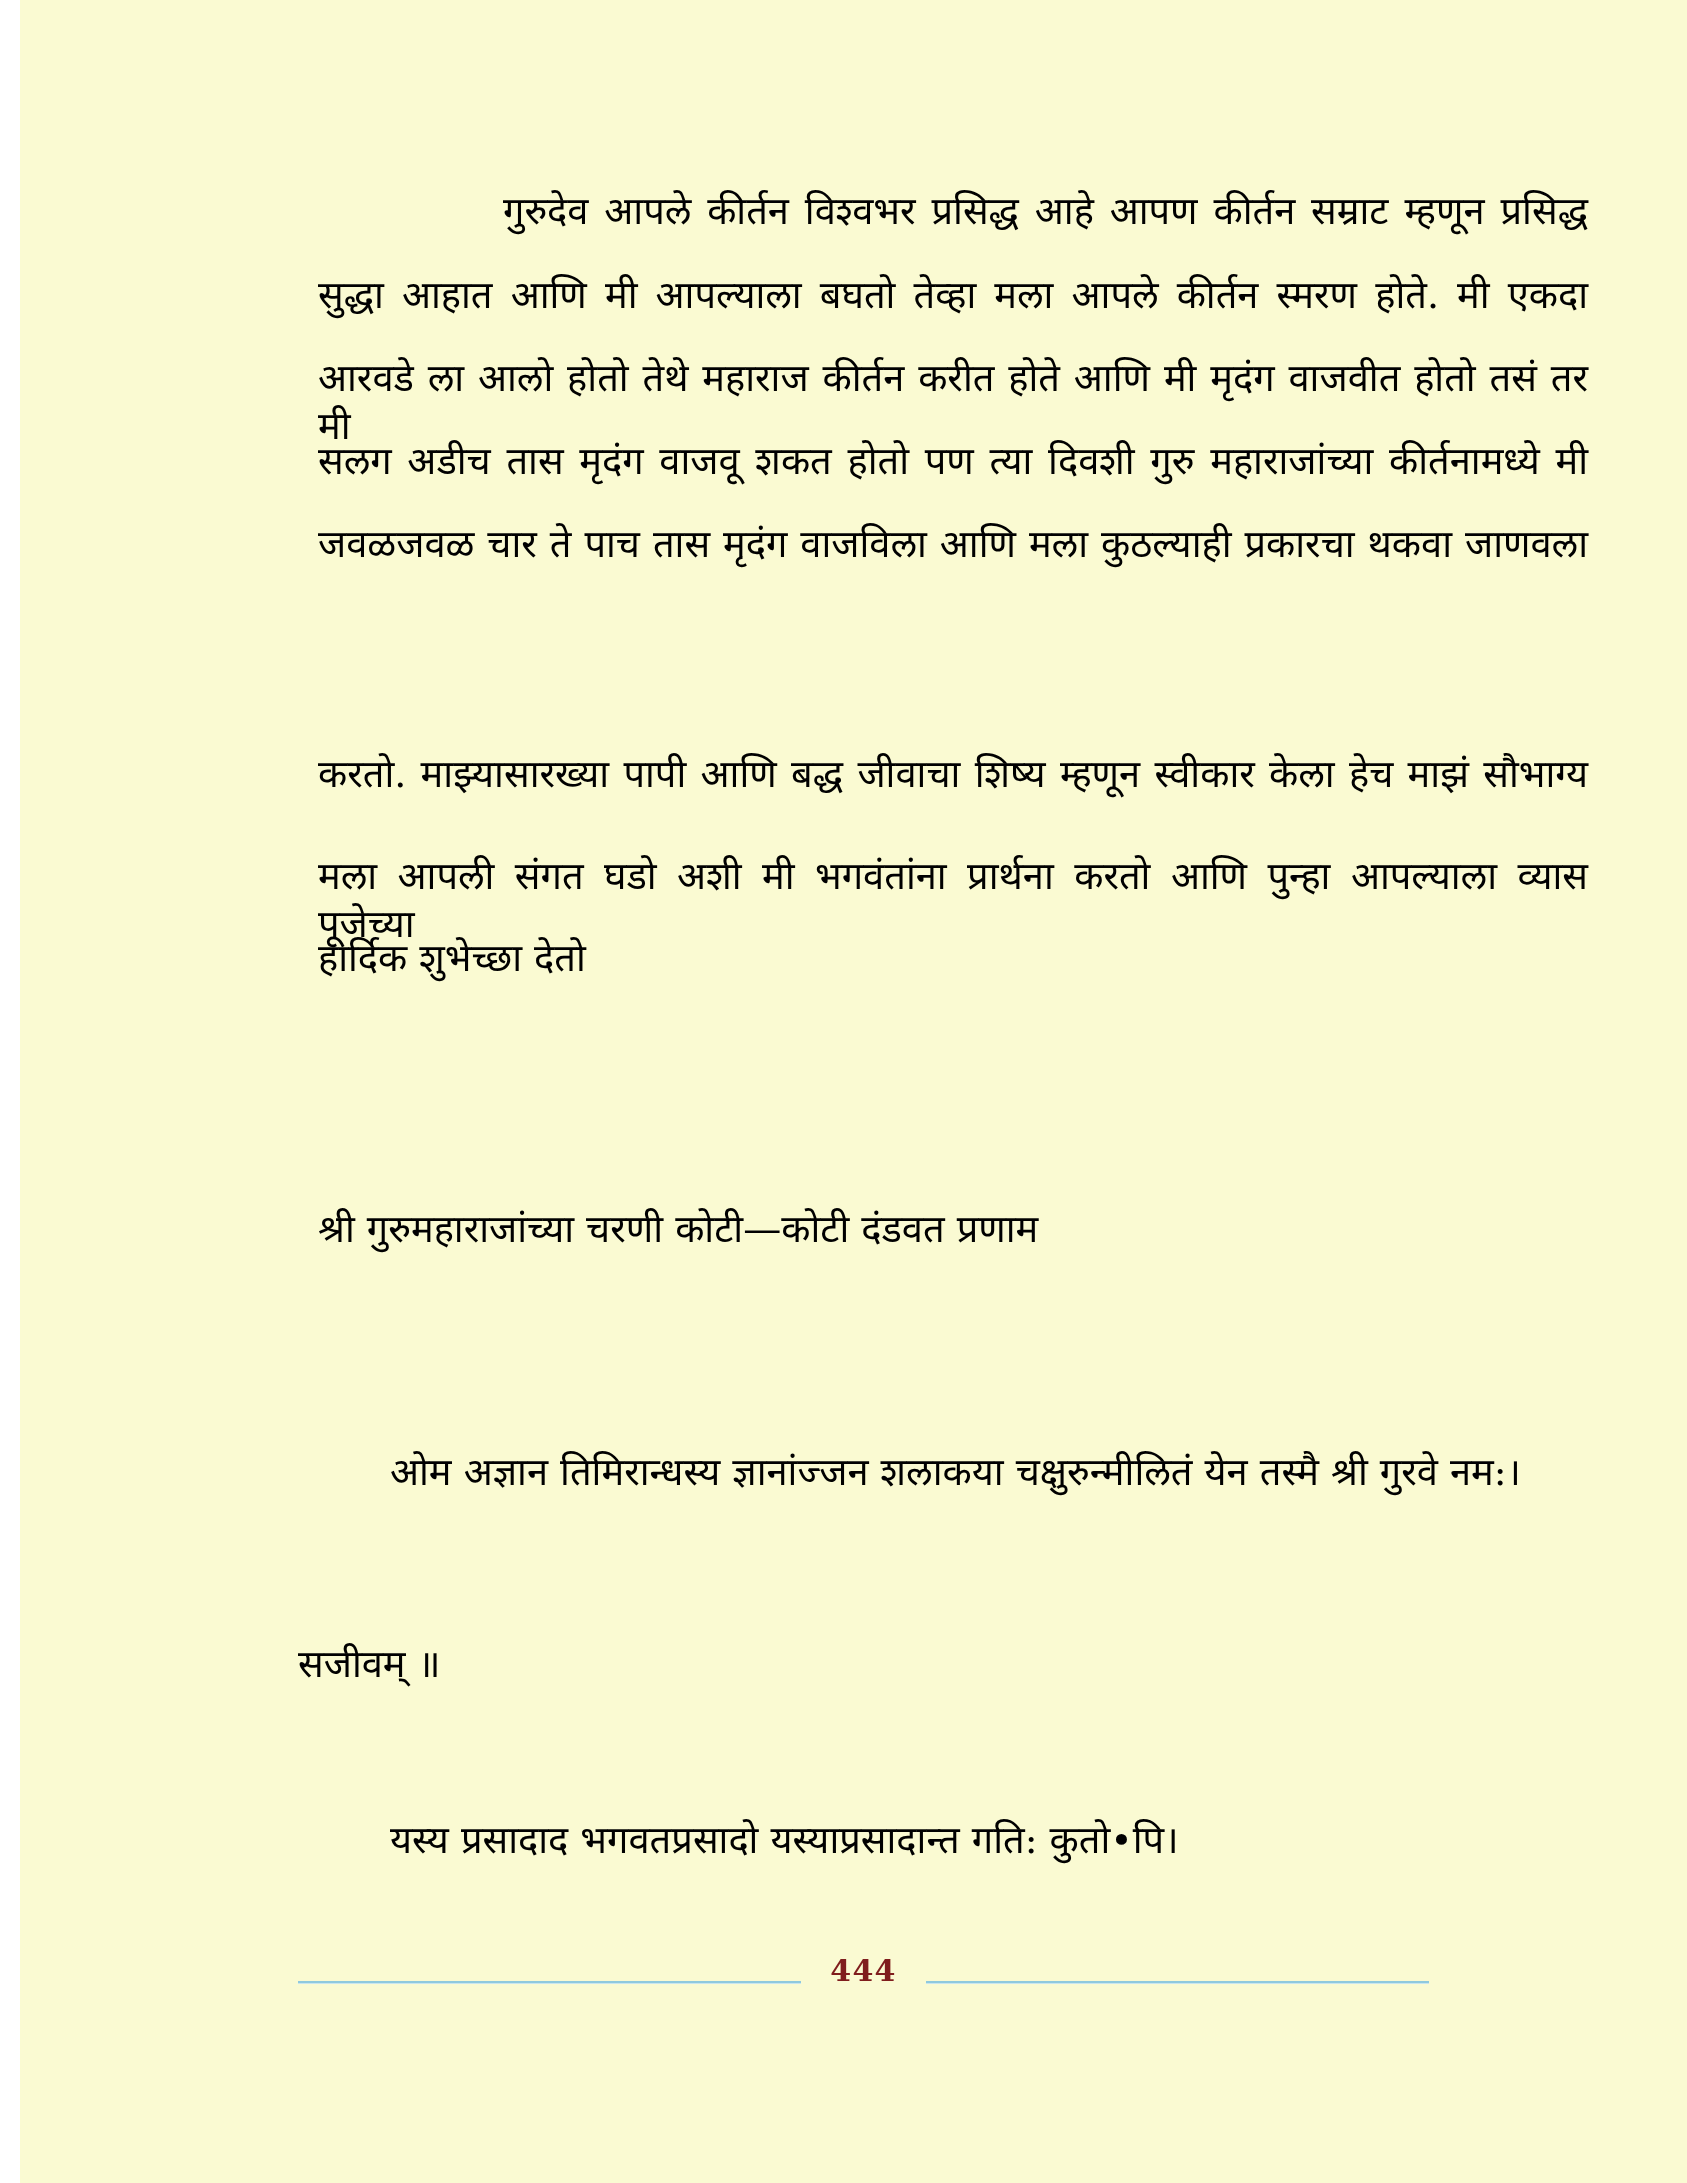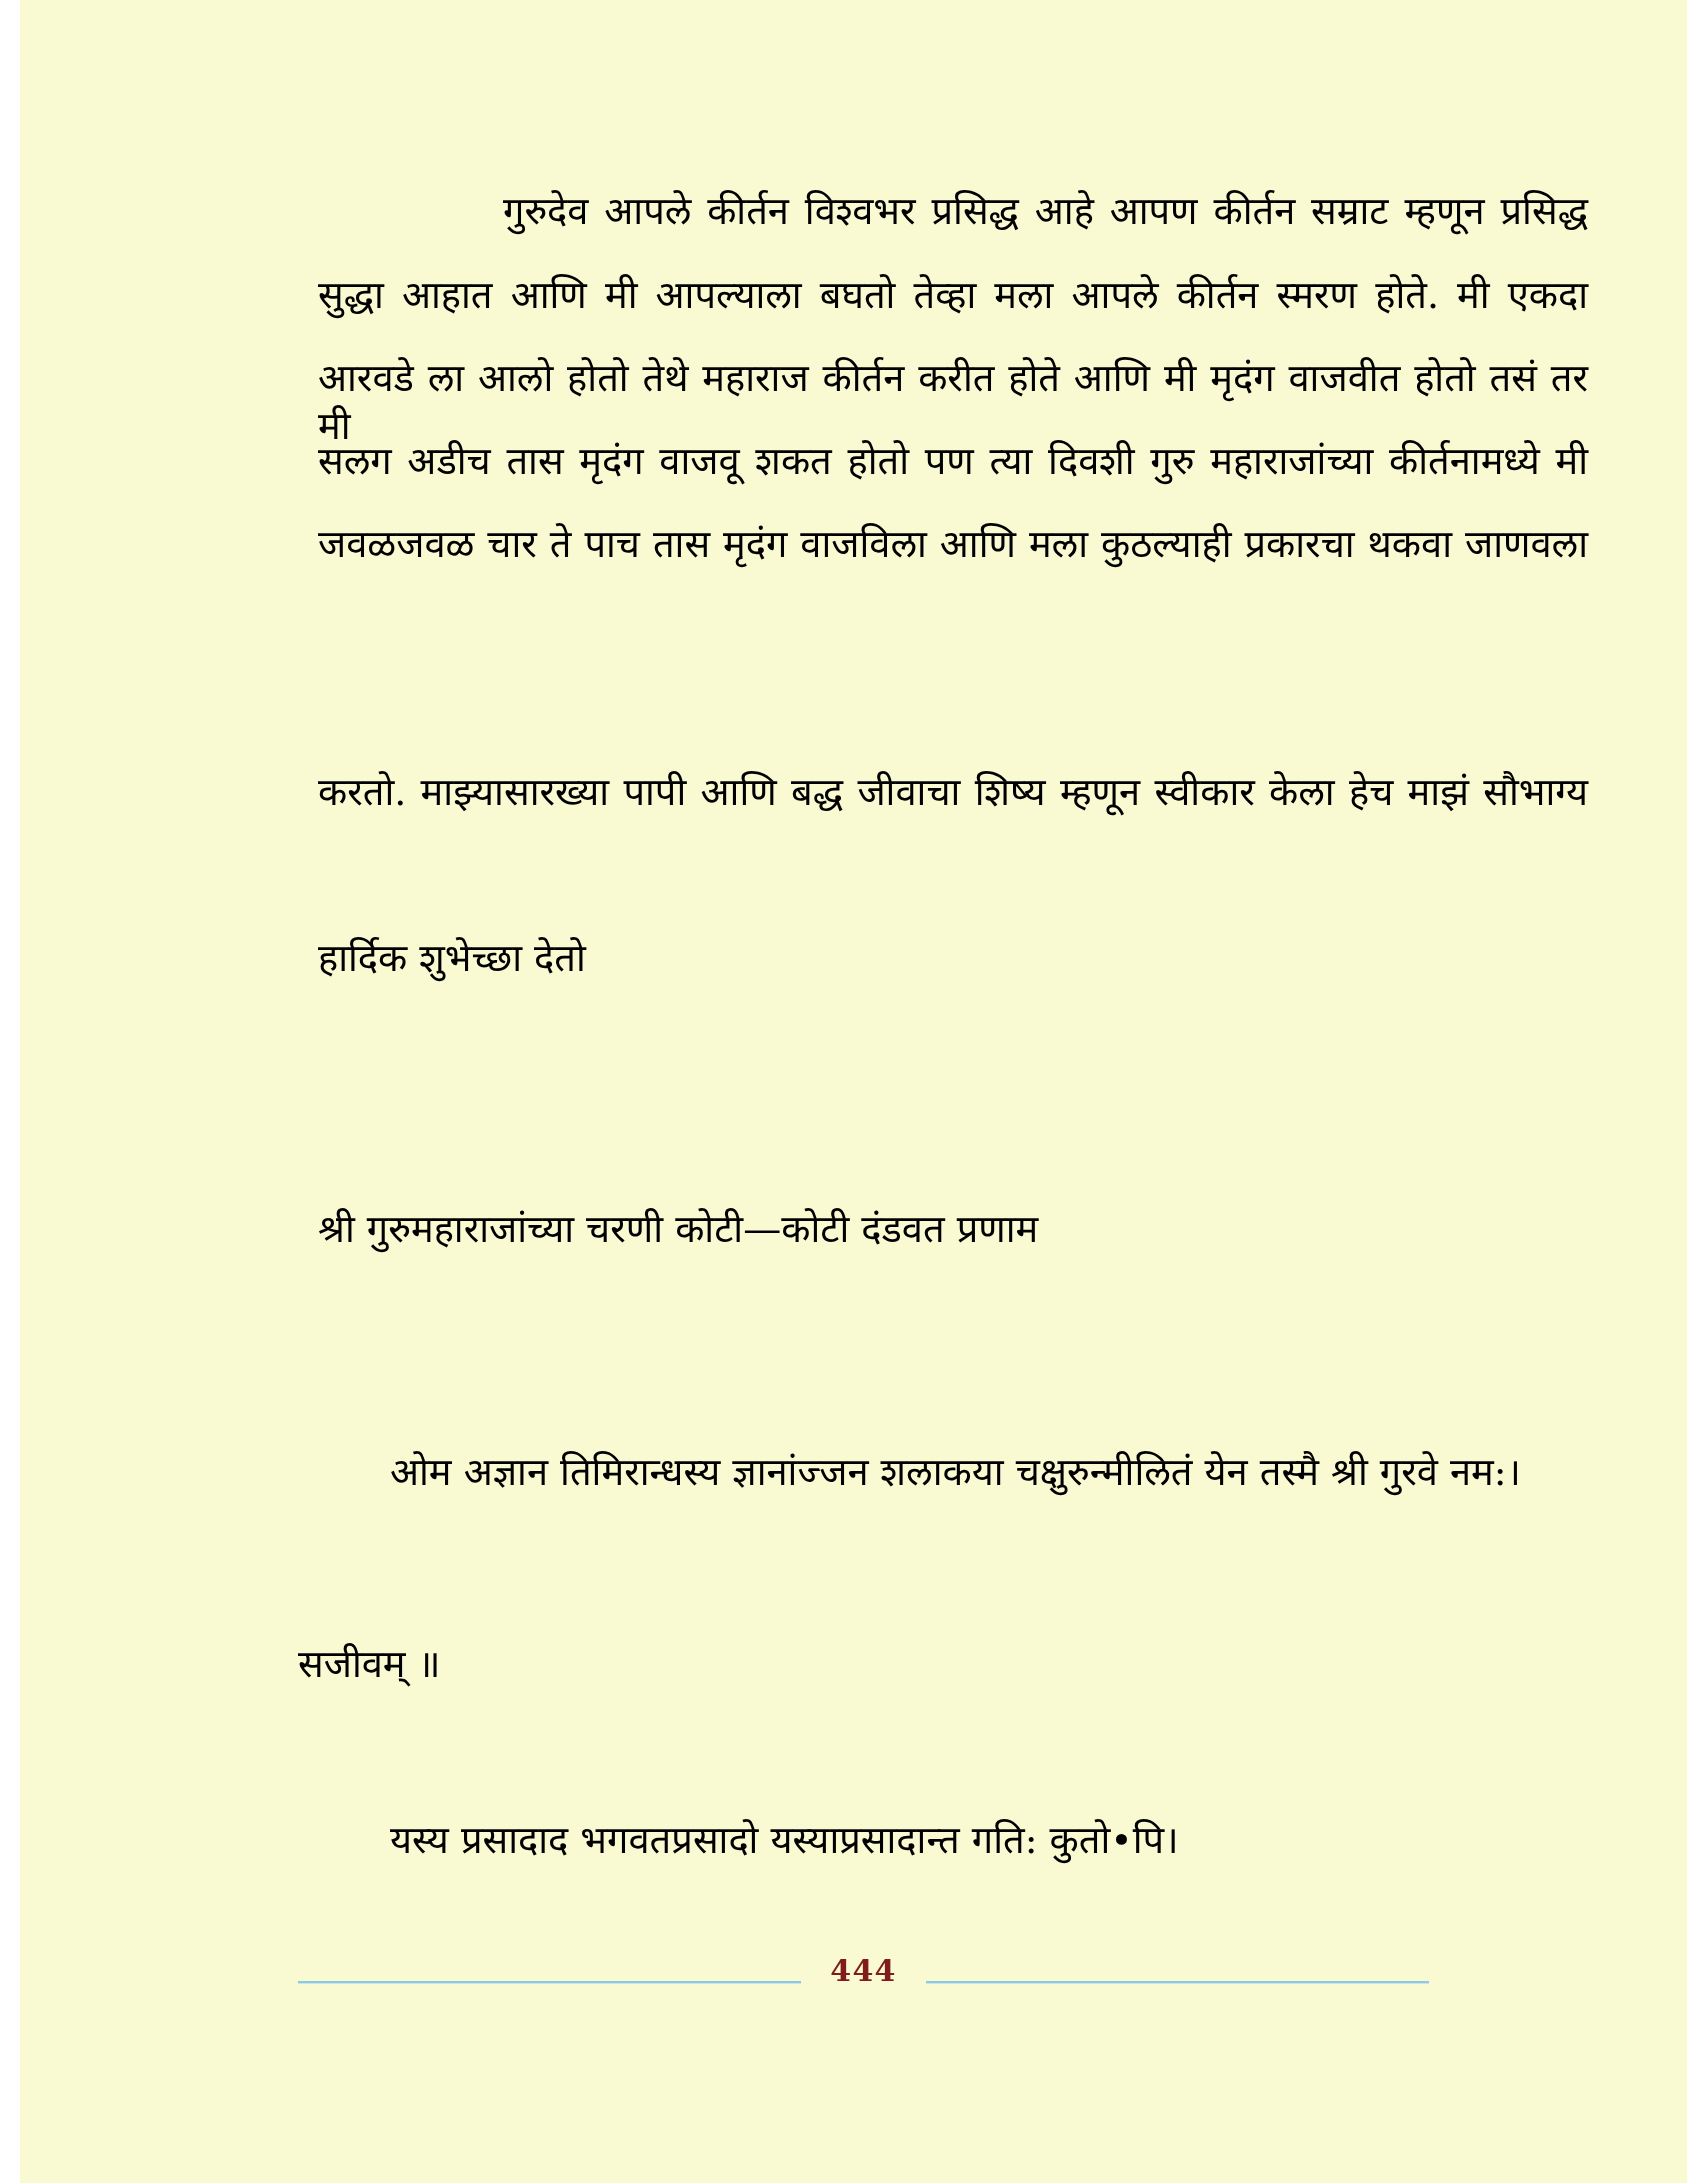--- a/index.html
+++ b/index.html
@@ -52,21 +52,22 @@
 </head>
 <body>
 
 <div class="page">
 
   <div class="line just indent" style="top:188px">गुरुदेव आपले कीर्तन विश्वभर प्रसिद्ध आहे आपण कीर्तन सम्राट म्हणून प्रसिद्ध</div>
   <div class="line just" style="top:272px">सुद्धा आहात आणि मी आपल्याला बघतो तेव्हा मला आपले कीर्तन स्मरण होते. मी एकदा</div>
   <div class="line just" style="top:355px">आरवडे ला आलो होतो तेथे महाराज कीर्तन करीत होते आणि मी मृदंग वाजवीत होतो तसं तर मी</div>
   <div class="line just" style="top:438px">सलग अडीच तास मृदंग वाजवू शकत होतो पण त्या दिवशी गुरु महाराजांच्या कीर्तनामध्ये मी</div>
   <div class="line just" style="top:521px">जवळजवळ चार ते पाच तास मृदंग वाजविला आणि मला कुठल्याही प्रकारचा थकवा जाणवला</div>
-  <div class="line just" style="top:769px">करतो. माझ्यासारख्या पापी आणि बद्ध जीवाचा शिष्य म्हणून स्वीकार केला हेच माझं सौभाग्य</div>
+  <div class="line just" style="top:751px">करतो. माझ्यासारख्या पापी आणि बद्ध जीवाचा शिष्य म्हणून स्वीकार केला हेच माझं सौभाग्य</div>
+  <div class="line just" style="top:853px">मला आपली संगत घडो अशी मी भगवंतांना प्रार्थना करतो आणि पुन्हा आपल्याला व्यास पूजेच्या</div>
   <div class="line" style="top:935px; left:298px">हार्दिक शुभेच्छा देतो</div>
 
 
   <div class="line" style="top:1206px; left:298px">श्री गुरुमहाराजांच्या चरणी कोटी—कोटी दंडवत प्रणाम</div>
 
   <div class="line" style="top:1449px; left:370px">ओम अज्ञान तिमिरान्धस्य ज्ञानांज्जन शलाकया चक्षुरुन्मीलितं येन तस्मै श्री गुरवे नम:।</div>
   <div class="line" style="top:1641px; left:278px">सजीवम् ॥</div>
   <div class="line" style="top:1817px; left:370px">यस्य प्रसादाद भगवतप्रसादो यस्याप्रसादान्त गति: कुतो•पि।</div>
 
   <div class="footer-rule rule-left"></div>

